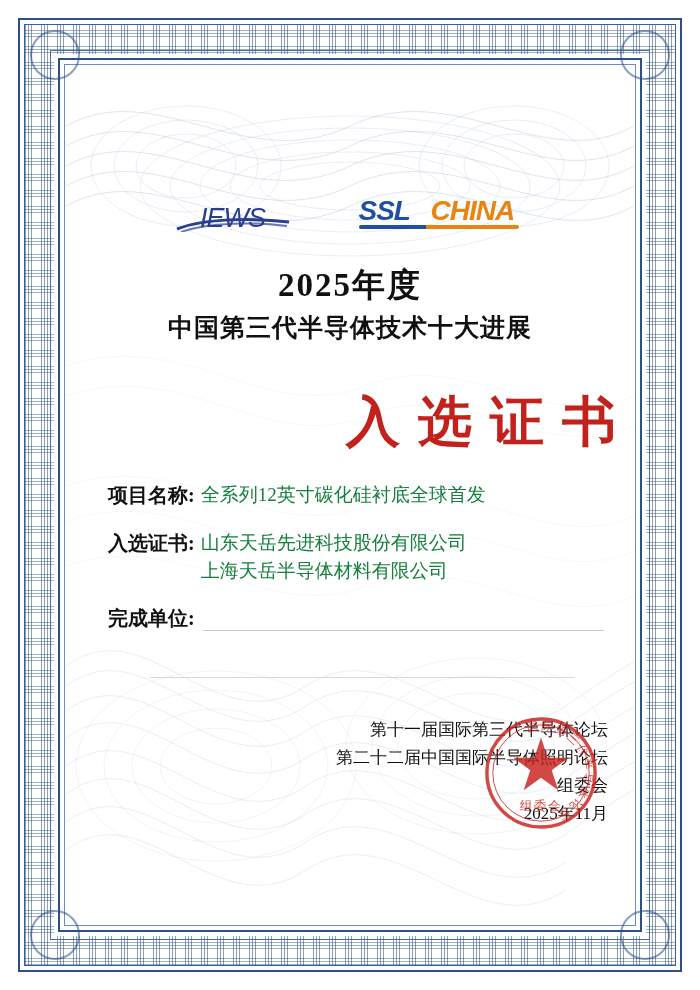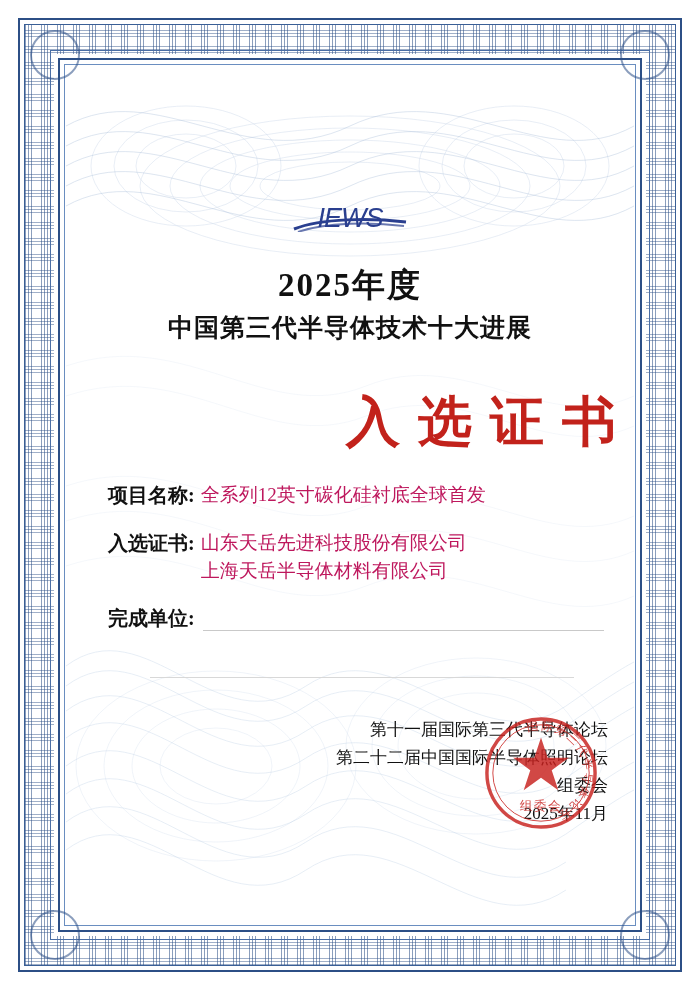--- a/index.html
+++ b/index.html
@@ -210,21 +210,21 @@
   }
   .field-label {
     font-size: 20px;
     font-weight: bold;
     color: #111111;
     white-space: nowrap;
     padding-top: 1px;
   }
   .field-value {
     font-size: 19px;
-    color: #be185d;
+    color: #15803d;
     padding-left: 6px;
     line-height: 1.45;
   }
   .field-value .line { display: block; }
 
   .field-row.members { margin-top: 16px; }
   .members-line {
     flex: 1;
     border-bottom: 1px solid #c9c9c9;
     margin-left: 8px;
@@ -332,20 +332,25 @@
   <div class="content">
 
     <div class="logos">
       <div class="logo-iews">
         <div class="txt">IEWS</div>
         <svg class="swoosh" viewBox="0 0 116 16">
           <path d="M2,13 C30,2 78,2 114,6" stroke="#2a3f8f" stroke-width="3" fill="none"></path>
           <path d="M6,16 C34,6 80,6 112,10" stroke="#2a3f8f" stroke-width="2" fill="none" opacity="0.7"></path>
         </svg>
       </div>
+      <div class="logo-ssl">
+        <div class="ssl-blue">SSL</div>
+        <div class="ssl-orange">CHINA</div>
+        <div class="ssl-underline"></div>
+      </div>
     </div>
 
     <div class="title-year">2025年度</div>
     <div class="title-main">中国第三代半导体技术十大进展</div>
     <div class="title-award">入选证书</div>
 
     <div class="fields">
 
       <div class="field-row">
         <div class="field-label">项目名称:</div>

